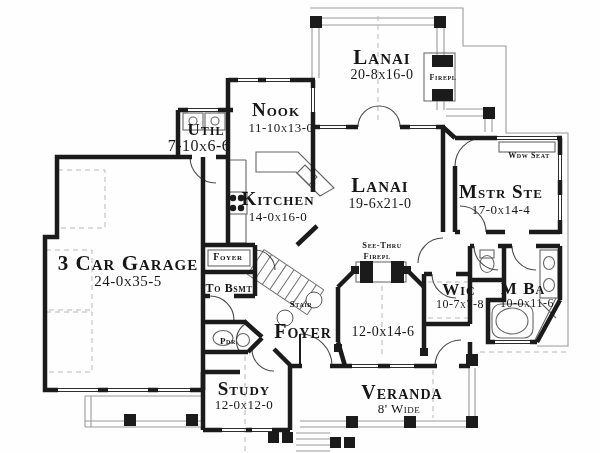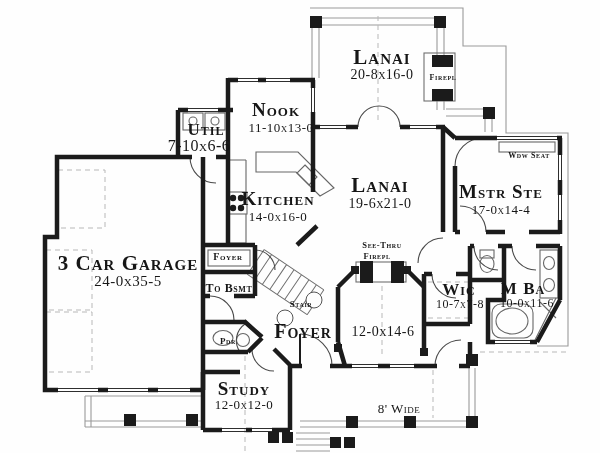--- a/index.html
+++ b/index.html
@@ -219,20 +219,21 @@
 
 <div class="lbl rname" style="left:459px;top:289px;font-size:17px">Wic</div>
 <div class="lbl rdims" style="left:460px;top:304px;font-size:12px">10-7x7-8</div>
 
 <div class="lbl rname" style="left:523px;top:288px;font-size:17px">M Ba</div>
 <div class="lbl rdims" style="left:527px;top:303px;font-size:12px">10-0x11-6</div>
 
 <div class="lbl rname" style="left:244px;top:388px;font-size:19px">Study</div>
 <div class="lbl rdims" style="left:244px;top:404px;font-size:13px">12-0x12-0</div>
 
+<div class="lbl rname" style="left:402px;top:392px;font-size:20px">Veranda</div>
 <div class="lbl rdims" style="left:399px;top:408px;font-size:13px">8' Wide</div>
 
 <div class="lbl rname" style="left:303px;top:331px;font-size:20px">Foyer</div>
 
 <div class="lbl small" style="left:443px;top:78px;font-size:8px">Firepl</div>
 <div class="lbl small" style="left:382px;top:245px;font-size:8.5px">See-Thru</div>
 <div class="lbl small" style="left:377px;top:256px;font-size:8.5px">Firepl</div>
 <div class="lbl small" style="left:529px;top:156px;font-size:8px">Wdw Seat</div>
 <div class="lbl small" style="left:228px;top:257px;font-size:10px">Foyer</div>
 <div class="lbl small" style="left:229px;top:288px;font-size:12px">To Bsmt</div>

